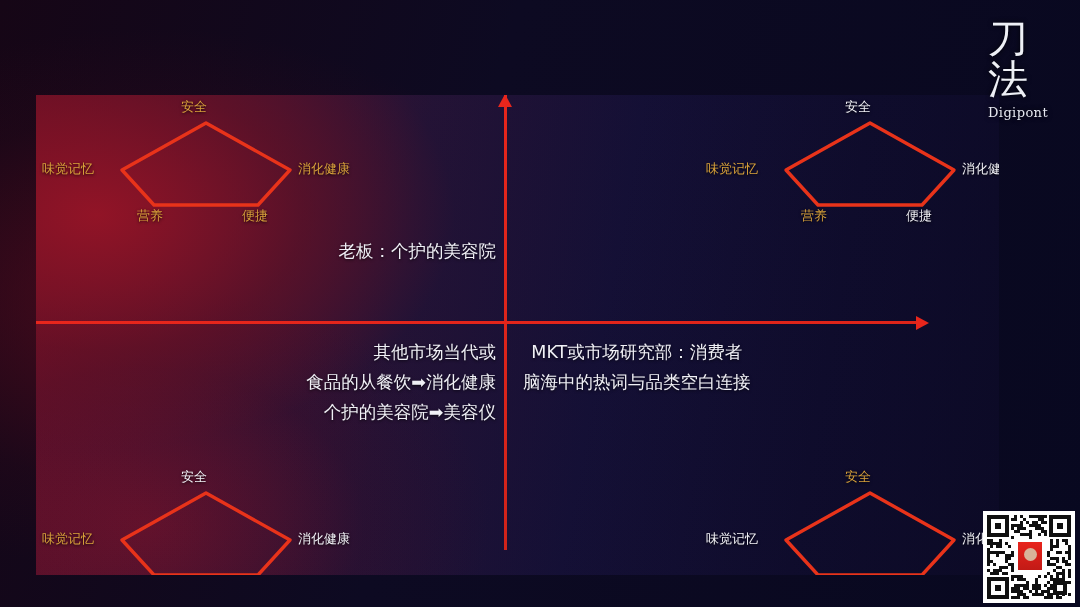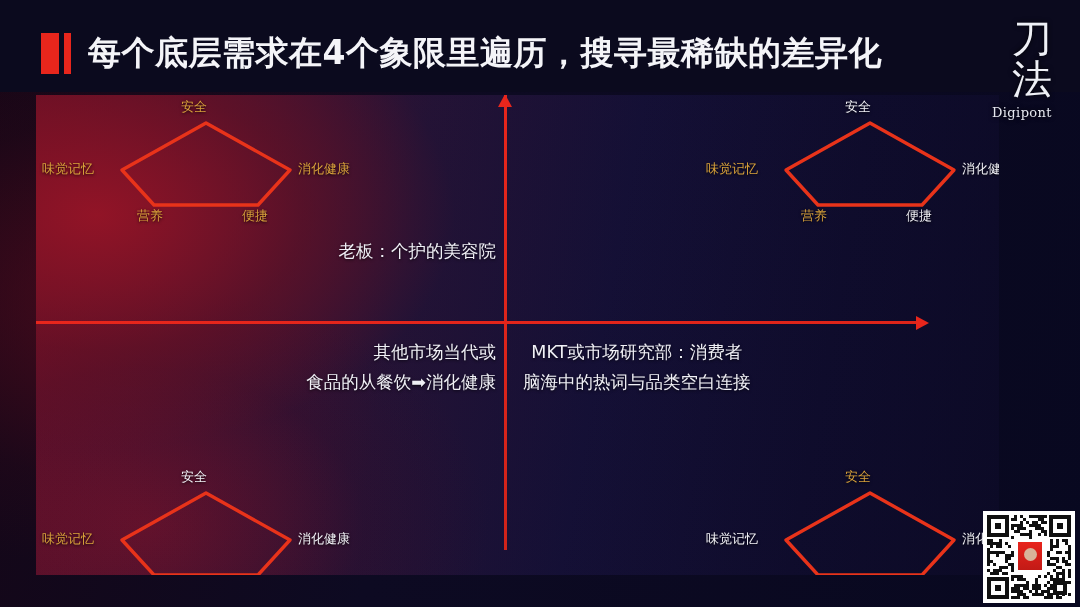--- a/index.html
+++ b/index.html
@@ -27,21 +27,21 @@
   .mark-wide { width:18px; height:41px; background:#e8261c; }
   .mark-thin { width:7px;  height:41px; background:#e8261c; }
   #page-title {
     position:absolute; left:88px; top:31px;
     font-size:33px; font-weight:bold; color:#f4f4f8;
     letter-spacing:0.5px; white-space:nowrap;
     font-family:"DejaVu Sans","Liberation Sans",sans-serif;
   }
 
   
-  #brand { position:absolute; right:28px; top:18px; width:78px; text-align:right; z-index:6; }
+  #brand { position:absolute; right:14px; top:18px; width:78px; text-align:left; z-index:6; }
   #brand-cn {
     font-size:40px; color:#eef0f6; line-height:1.02; font-weight:400;
     font-family:"DejaVu Serif","Liberation Serif",serif;
     text-shadow:0 0 5px rgba(0,0,0,0.9);
   }
   #brand-en {
     font-size:13px; color:#e6e8f0; margin-top:5px; letter-spacing:0.4px;
     font-family:"DejaVu Serif","Liberation Serif",serif;
     text-shadow:0 0 5px rgba(0,0,0,0.9);
   }
@@ -124,27 +124,20 @@
     position:absolute; right:4px; bottom:4px; width:14px; height:14px;
     background:#101010; z-index:4;
   }
   #qr-sub::after { content:""; position:absolute; inset:4px; background:#fff; }
 </style>
 </head>
 <body>
 
 <div id="canvas">
 
-  <div id="header">
-    <div id="title-marks">
-      <span class="mark-wide"></span>
-      <span class="mark-thin"></span>
-    </div>
-    <div id="page-title">每个底层需求在4个象限里遍历，搜寻最稀缺的差异化</div>
-  </div>
 
   <div id="brand">
     <div id="brand-cn">刀法</div>
     <div id="brand-en">Digipont</div>
   </div>
 
   <div id="panel">
 
     <div class="axis-v"></div>
     <div class="axis-v-head"></div>
@@ -152,20 +145,21 @@
     <div class="axis-h-head"></div>
 
     <div class="quad-text" id="quad-tl">
       <div>老板：个护的美容院</div>
     </div>
 
 
     <div class="quad-text" id="quad-bl">
       <div>其他市场当代或</div>
       <div class="arrow-glyph">食品的从餐饮➡消化健康</div>
+      <div class="arrow-glyph">个护的美容院➡美容仪</div>
     </div>
 
     <div class="quad-text" id="quad-br">
       <div>MKT或市场研究部：消费者</div>
       <div>脑海中的热词与品类空白连接</div>
     </div>
 
     <div class="penta" style="left:80px; top:22px;">
       <svg width="180" height="90" viewBox="0 0 180 90">
         <polygon points="90,6 174,53 142,88 38,88 6,53" fill="none" stroke="#e8331a" stroke-width="3.4" stroke-linejoin="round"></polygon>

